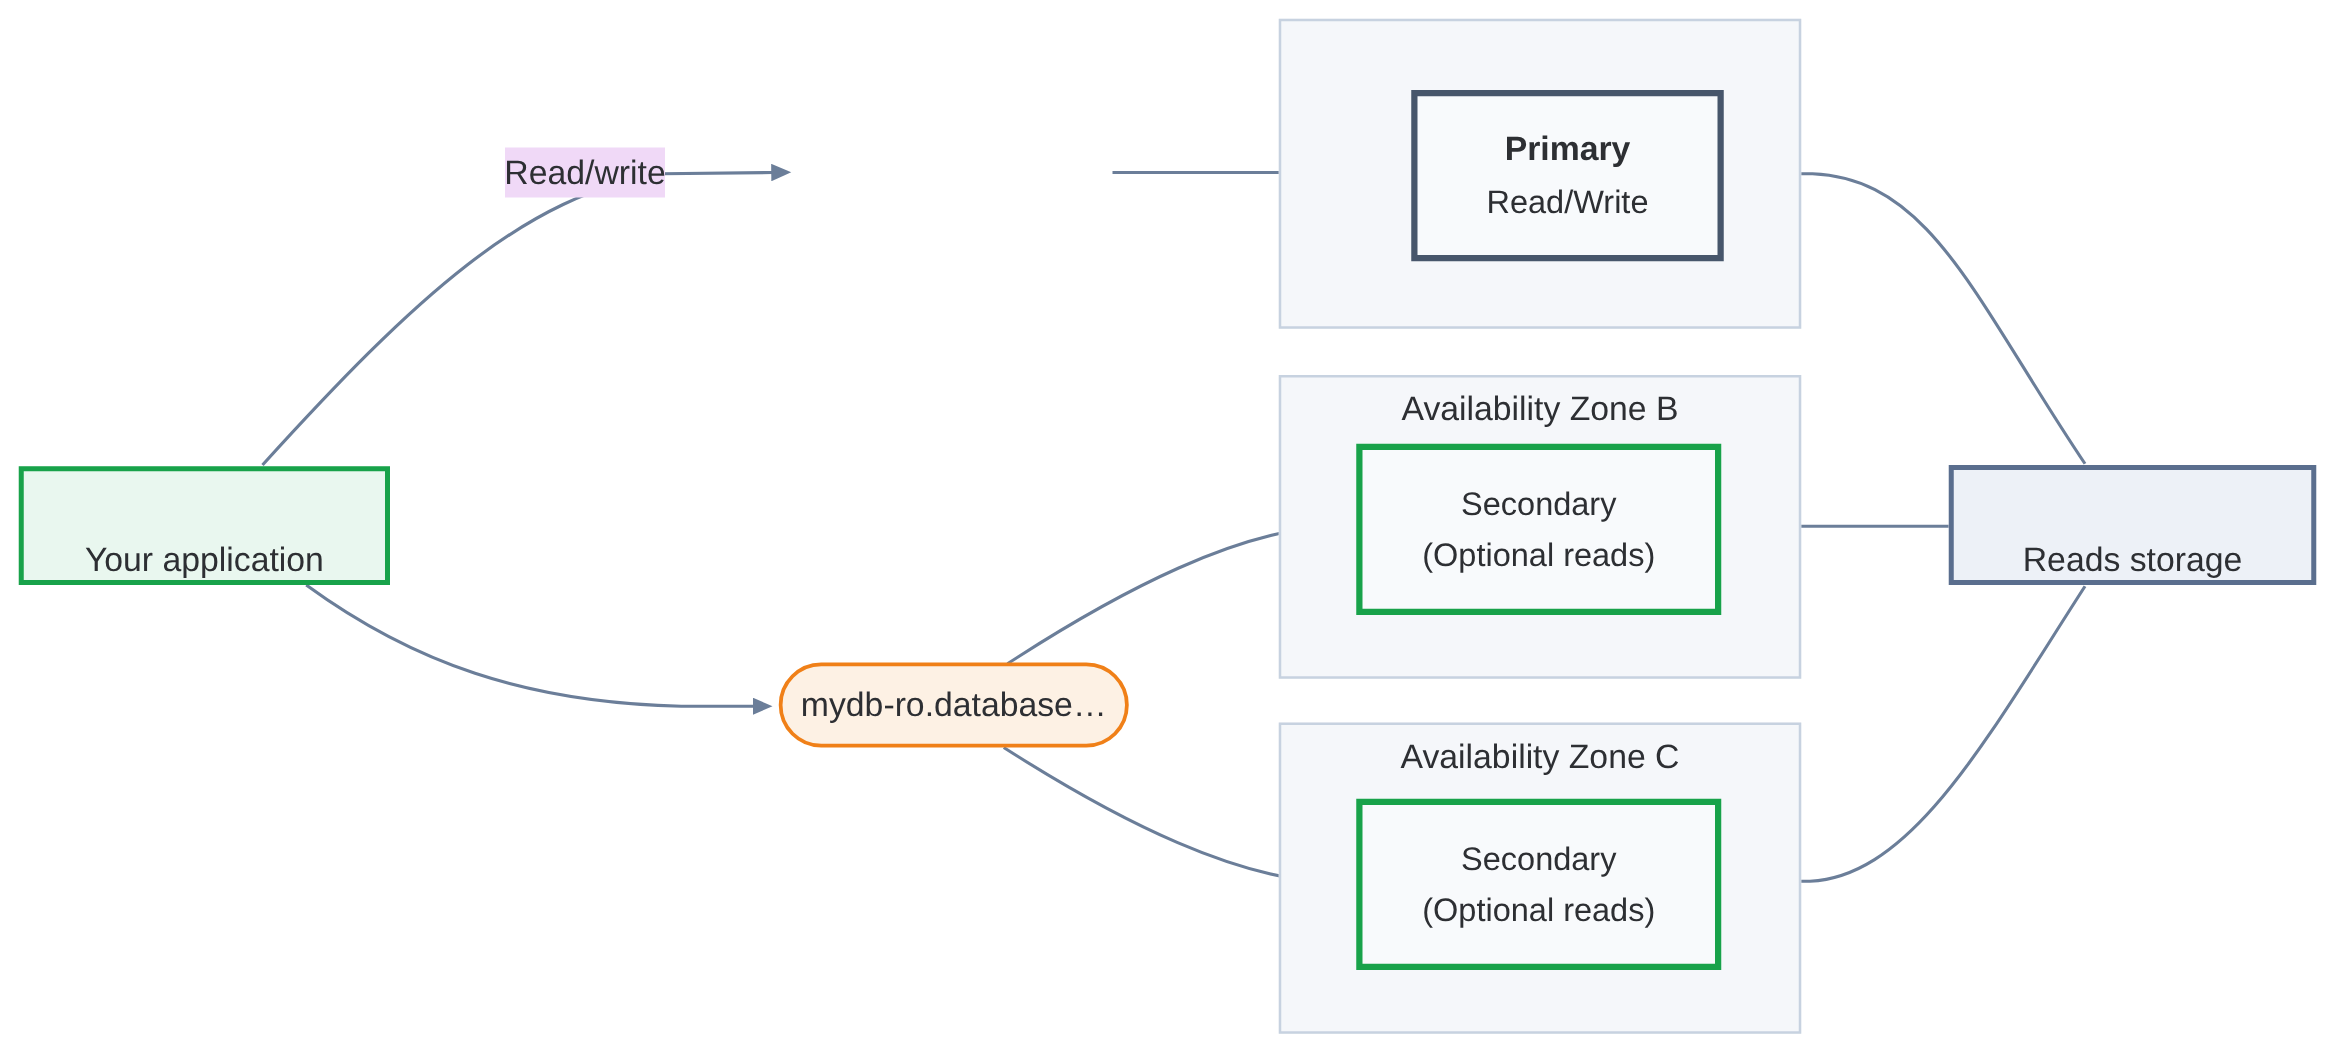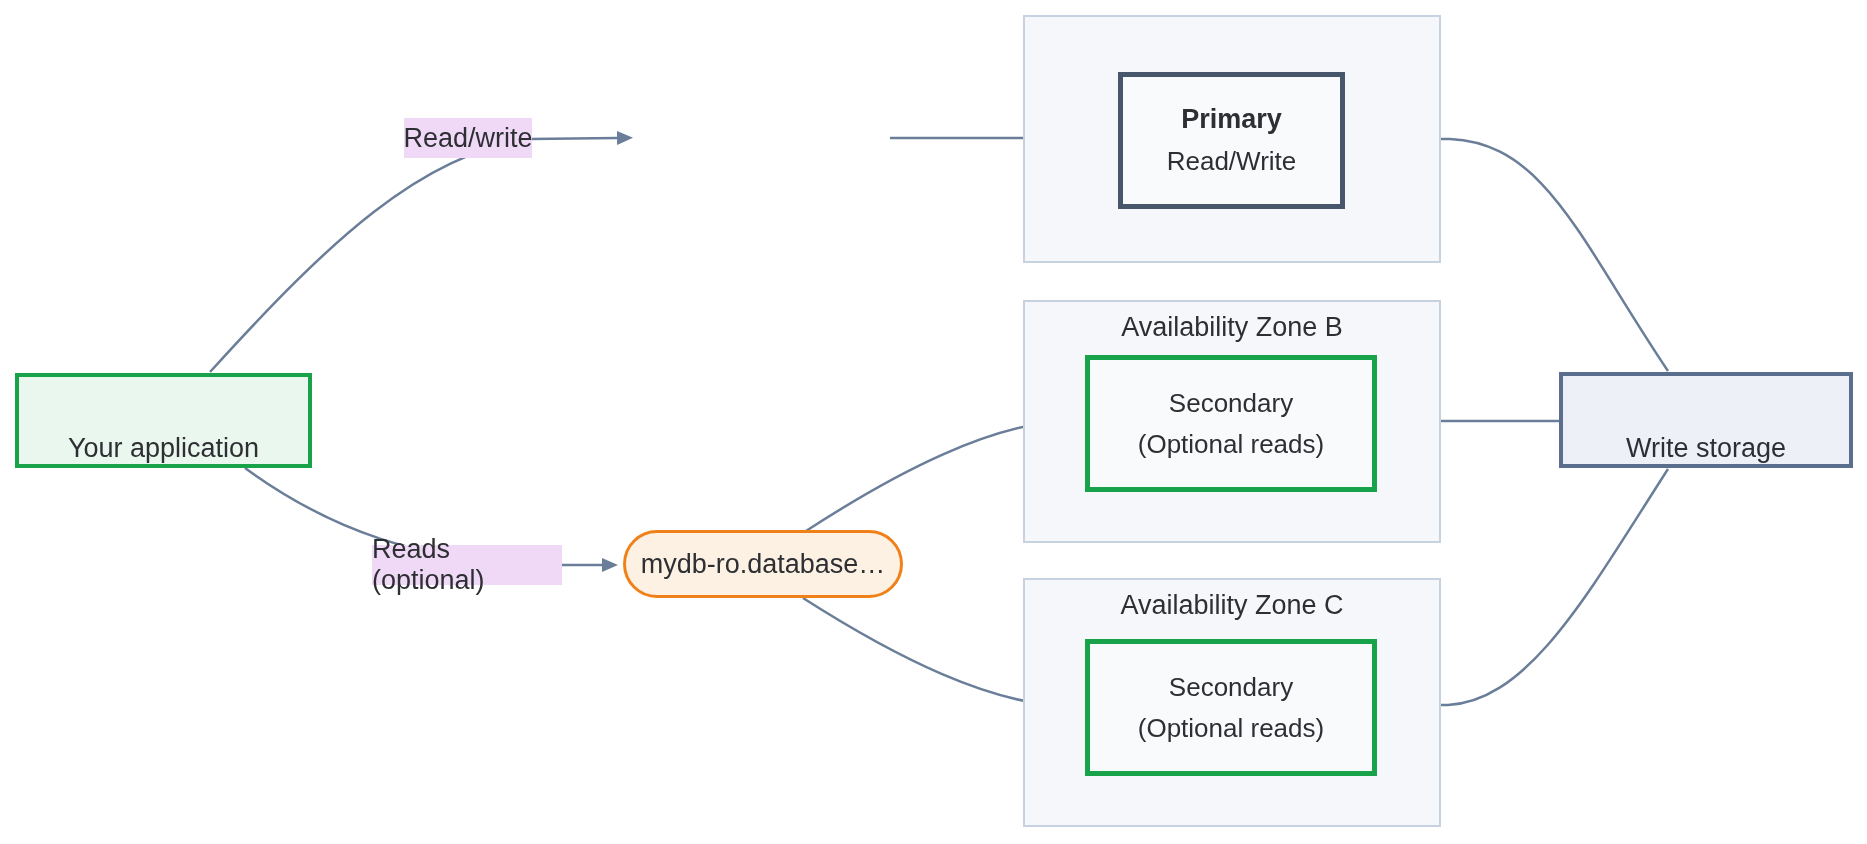--- a/index.html
+++ b/index.html
@@ -33,21 +33,21 @@
   .edge-label.ro{left:372px;top:545px;width:190px;height:40px;}
   .zone{position:absolute;box-sizing:border-box;width:418px;
         border:2px solid var(--zone-border);background:var(--zone-fill);}
   .zone-a{left:1023px;top:15px;height:248px;}
   .zone-b{left:1023px;top:300px;height:243px;}
   .zone-c{left:1023px;top:578px;height:249px;}
   .zone-title{position:absolute;left:0;right:0;top:10px;text-align:center;font-size:27px;}
   .db-node{position:absolute;display:flex;flex-direction:column;align-items:center;
         justify-content:center;box-sizing:border-box;text-align:center;
         background:var(--node-fill);font-size:26px;line-height:1.55;}
-  .db-node.primary{left:93px;top:55px;width:227px;height:137px;border:5px solid var(--navy);}
+  .db-node.primary{left:104px;top:55px;width:250px;height:137px;border:5px solid var(--navy);}
   .db-node.primary .t{font-weight:bold;font-size:27px;}
   .db-node.secondary{left:60px;width:292px;height:137px;border:5px solid var(--green);}
   .zone-b .db-node.secondary{top:53px;}
   .zone-c .db-node.secondary{top:59px;}
   .storage-node{left:1559px;top:372px;width:294px;height:96px;
         border:4px solid var(--storage-border);background:var(--storage-fill);font-size:27px;}
 </style>
 </head>
 <body>
 
@@ -71,23 +71,20 @@
     </g>
   </svg>
 
   <div class="node app-node">
     <span>Your application</span>
   </div>
 
   <div class="edge-label rw">
     <span>Read/write</span>
   </div>
-  <div class="edge-label ro">
-    <span>Reads (optional)</span>
-  </div>
 
   <div class="pill reader">
     <span>mydb-ro.database…</span>
   </div>
 
   <div class="zone zone-a">
     <div class="db-node primary">
       <div class="t">Primary</div>
       <div class="s">Read/Write</div>
     </div>
@@ -103,16 +100,16 @@
 
   <div class="zone zone-c">
     <div class="zone-title">Availability Zone C</div>
     <div class="db-node secondary">
       <div class="t">Secondary</div>
       <div class="s">(Optional reads)</div>
     </div>
   </div>
 
   <div class="node storage-node">
-    <span>Write storage</span>
+    <span>Reads storage</span>
   </div>
 
 </div>
 
 </body></html>

